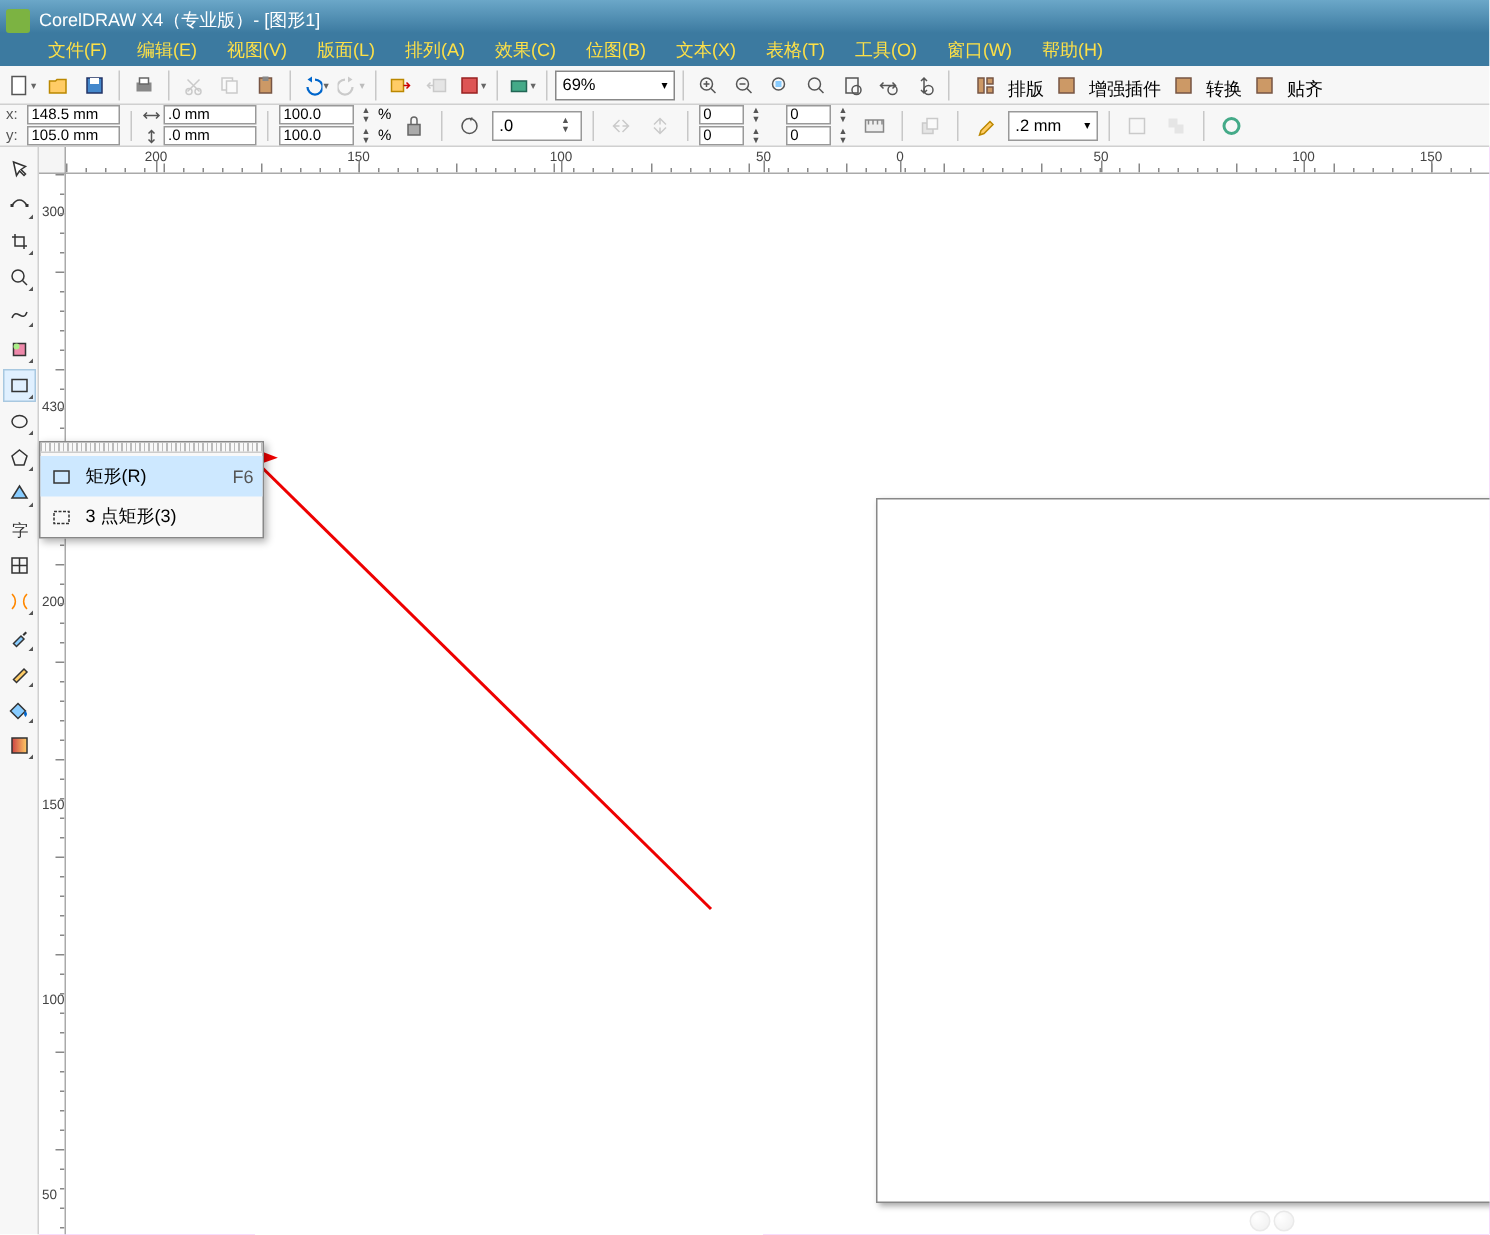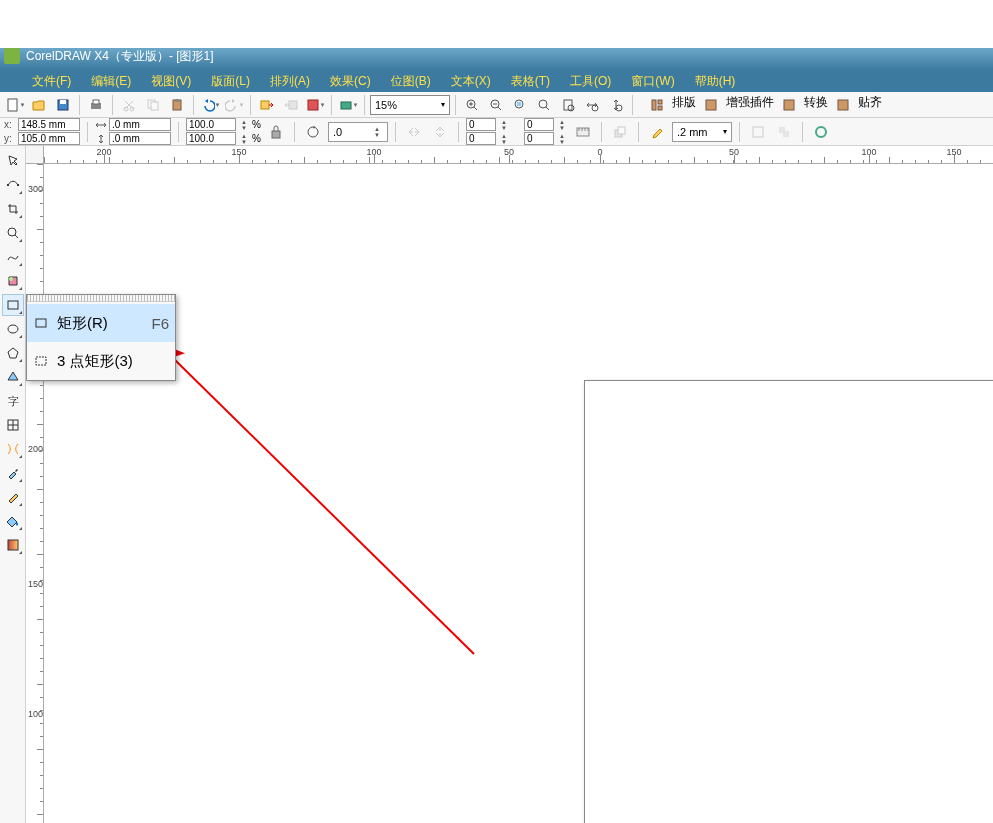--- a/index.html
+++ b/index.html
@@ -1,35 +1,35 @@
 <!DOCTYPE html>
 <html><head>
 <meta charset="utf-8">
 <style>
 * { box-sizing: border-box; margin: 0; padding: 0; font-family: "Microsoft YaHei", SimSun, sans-serif; }
 body { width: 993px; height: 823px; background: #fff; overflow: hidden; font-size: 12px; }
 
-.titlebar { height: 22px; background: linear-gradient(#6ba7c8, #3c7aa0); color: #fff; display: flex; align-items: flex-start; padding: 0 4px; font-size: 12px; margin-top: 48px; }
+.titlebar { height: 22px; background: linear-gradient(#6ba7c8, #3c7aa0); color: #fff; display: flex; align-items: flex-end; padding: 0 4px; font-size: 12px; }
 .titlebar .logo { width: 16px; height: 16px; background: #7cb342; border-radius: 2px; margin-right: 6px; }
 
 .menubar { height: 22px; background: #3c7aa0; display: flex; align-items: center; padding-left: 22px; }
 .menubar .item { color: #fde047; padding: 3px 10px; font-size: 12px; cursor: default; }
 
 .toolbar1 { height: 26px; background: #f7f7f7; border-bottom: 1px solid #d0d0d0; display: flex; align-items: center; padding: 0 4px; gap: 2px; }
 .toolbar2 { height: 28px; background: #f7f7f7; border-bottom: 1px solid #d0d0d0; display: flex; align-items: center; padding: 0 4px; gap: 4px; }
 
 .tbtn { width: 22px; height: 22px; display: flex; align-items: center; justify-content: center; border: 1px solid transparent; cursor: pointer; }
 .tbtn.dis { opacity: 0.4; cursor: default; }
 .sep { width: 1px; height: 20px; background: #c8c8c8; margin: 0 3px; }
 .dropdown-arrow { font-size: 7px; color: #666; margin-left: 1px; }
 
 .zoom-box { width: 80px; height: 20px; border: 1px solid #888; background: #fff; display: flex; align-items: center; padding: 0 4px; font-size: 11px; }
 .zoom-box .arrow { margin-left: auto; font-size: 8px; }
 
-.right-tools { display: flex; align-items: flex-start; margin-left: 8px; gap: 2px; }
+.right-tools { display: flex; align-items: flex-end; margin-left: 8px; gap: 2px; }
 .right-label { font-size: 12px; padding: 0 2px; }
 
 .propbar-group { display: flex; flex-direction: column; gap: 1px; font-size: 10px; }
 .coord-line { display: flex; align-items: center; gap: 2px; }
 .coord-label { width: 12px; color: #555; }
 .coord-input { width: 62px; height: 13px; border: 1px solid #999; background: #fff; padding: 0 2px; font-size: 10px; }
 .spin-input { width: 50px; height: 13px; border: 1px solid #999; background: #fff; padding: 0 2px; font-size: 10px; display: flex; align-items: center; }
 .spin-arrows { width: 12px; display: flex; flex-direction: column; }
 .spin-arrows span { font-size: 6px; line-height: 6px; text-align: center; color: #555; }
 .rot-box { width: 60px; height: 20px; border: 1px solid #999; background: #fff; display: flex; align-items: center; padding: 0 4px; font-size: 11px; }
@@ -48,21 +48,21 @@
 .ruler-v { position: absolute; top: 18px; left: 0; width: 18px; bottom: 0; background: #fff; border-right: 1px solid #aaa; overflow: hidden; }
 .ruler-tick { position: absolute; background: #888; }
 .ruler-label-h { position: absolute; top: 1px; font-size: 9px; color: #444; transform: translateX(-50%); }
 .ruler-label-v { position: absolute; left: 2px; font-size: 9px; color: #444; transform: translateY(-50%) translateY(10px); writing-mode: horizontal-tb; }
 .canvas-viewport { position: absolute; top: 18px; left: 18px; right: 0; bottom: 0; background: #fff; }
 
 .page-rect { position: absolute; left: 540px; top: 216px; width: 420px; height: 470px; background: #fff; box-shadow: 2px 2px 4px rgba(0,0,0,0.35); border: 1px solid #888; }
 
 .flyout { position: absolute; top: 294px; left: 26px; width: 150px; background: #f8f8f8; border: 1px solid #888; box-shadow: 2px 2px 5px rgba(0,0,0,0.3); z-index: 100; }
 .flyout .grip { height: 7px; background: repeating-linear-gradient(90deg, #bbb 0 1px, transparent 1px 3px); border-bottom: 1px solid #ccc; margin-bottom: 2px; }
-.flyout .fitem { height: 38px; display: flex; align-items: center; padding: 0 6px; font-size: 15px; gap: 8px; }
+.flyout .fitem { height: 27px; display: flex; align-items: center; padding: 0 6px; font-size: 12px; gap: 8px; }
 .flyout .fitem.sel { background: #cde8ff; }
 .flyout .ficon { width: 16px; height: 16px; display: flex; align-items: center; justify-content: center; }
 .flyout .fshort { margin-left: auto; color: #555; }
 
 .arrow-annot { position: absolute; z-index: 99; pointer-events: none; }
 
 .watermark { position: absolute; bottom: 2px; right: 130px; opacity: 0.3; display: flex; gap: 2px; }
 .watermark .ball { width: 14px; height: 14px; border-radius: 50%; background: radial-gradient(circle at 30% 30%, #fff, #ccc); border: 1px solid #bbb; }
 
 svg { display: block; }
@@ -171,21 +171,21 @@
     </div>
   <div class="sep"></div>
   <div class="tbtn">
       <svg width="14" height="14">
         <rect x="2" y="4" width="10" height="7" fill="#4a8" stroke="#265"></rect>
       </svg>
       <span class="dropdown-arrow">▾</span>
     </div>
   <div class="sep"></div>
   <div class="zoom-box">
-    <span>15%</span>
+    <span>69%</span>
     <span class="arrow">▾</span>
   </div>
   <div class="sep"></div>
   <div class="tbtn">
       <svg width="14" height="14">
         <circle cx="6" cy="6" r="4" fill="none" stroke="#555"></circle>
         <path d="M9 9l3 3" stroke="#555"></path>
         <path d="M4 6h4M6 4v4" stroke="#555"></path>
       </svg>
     </div>

